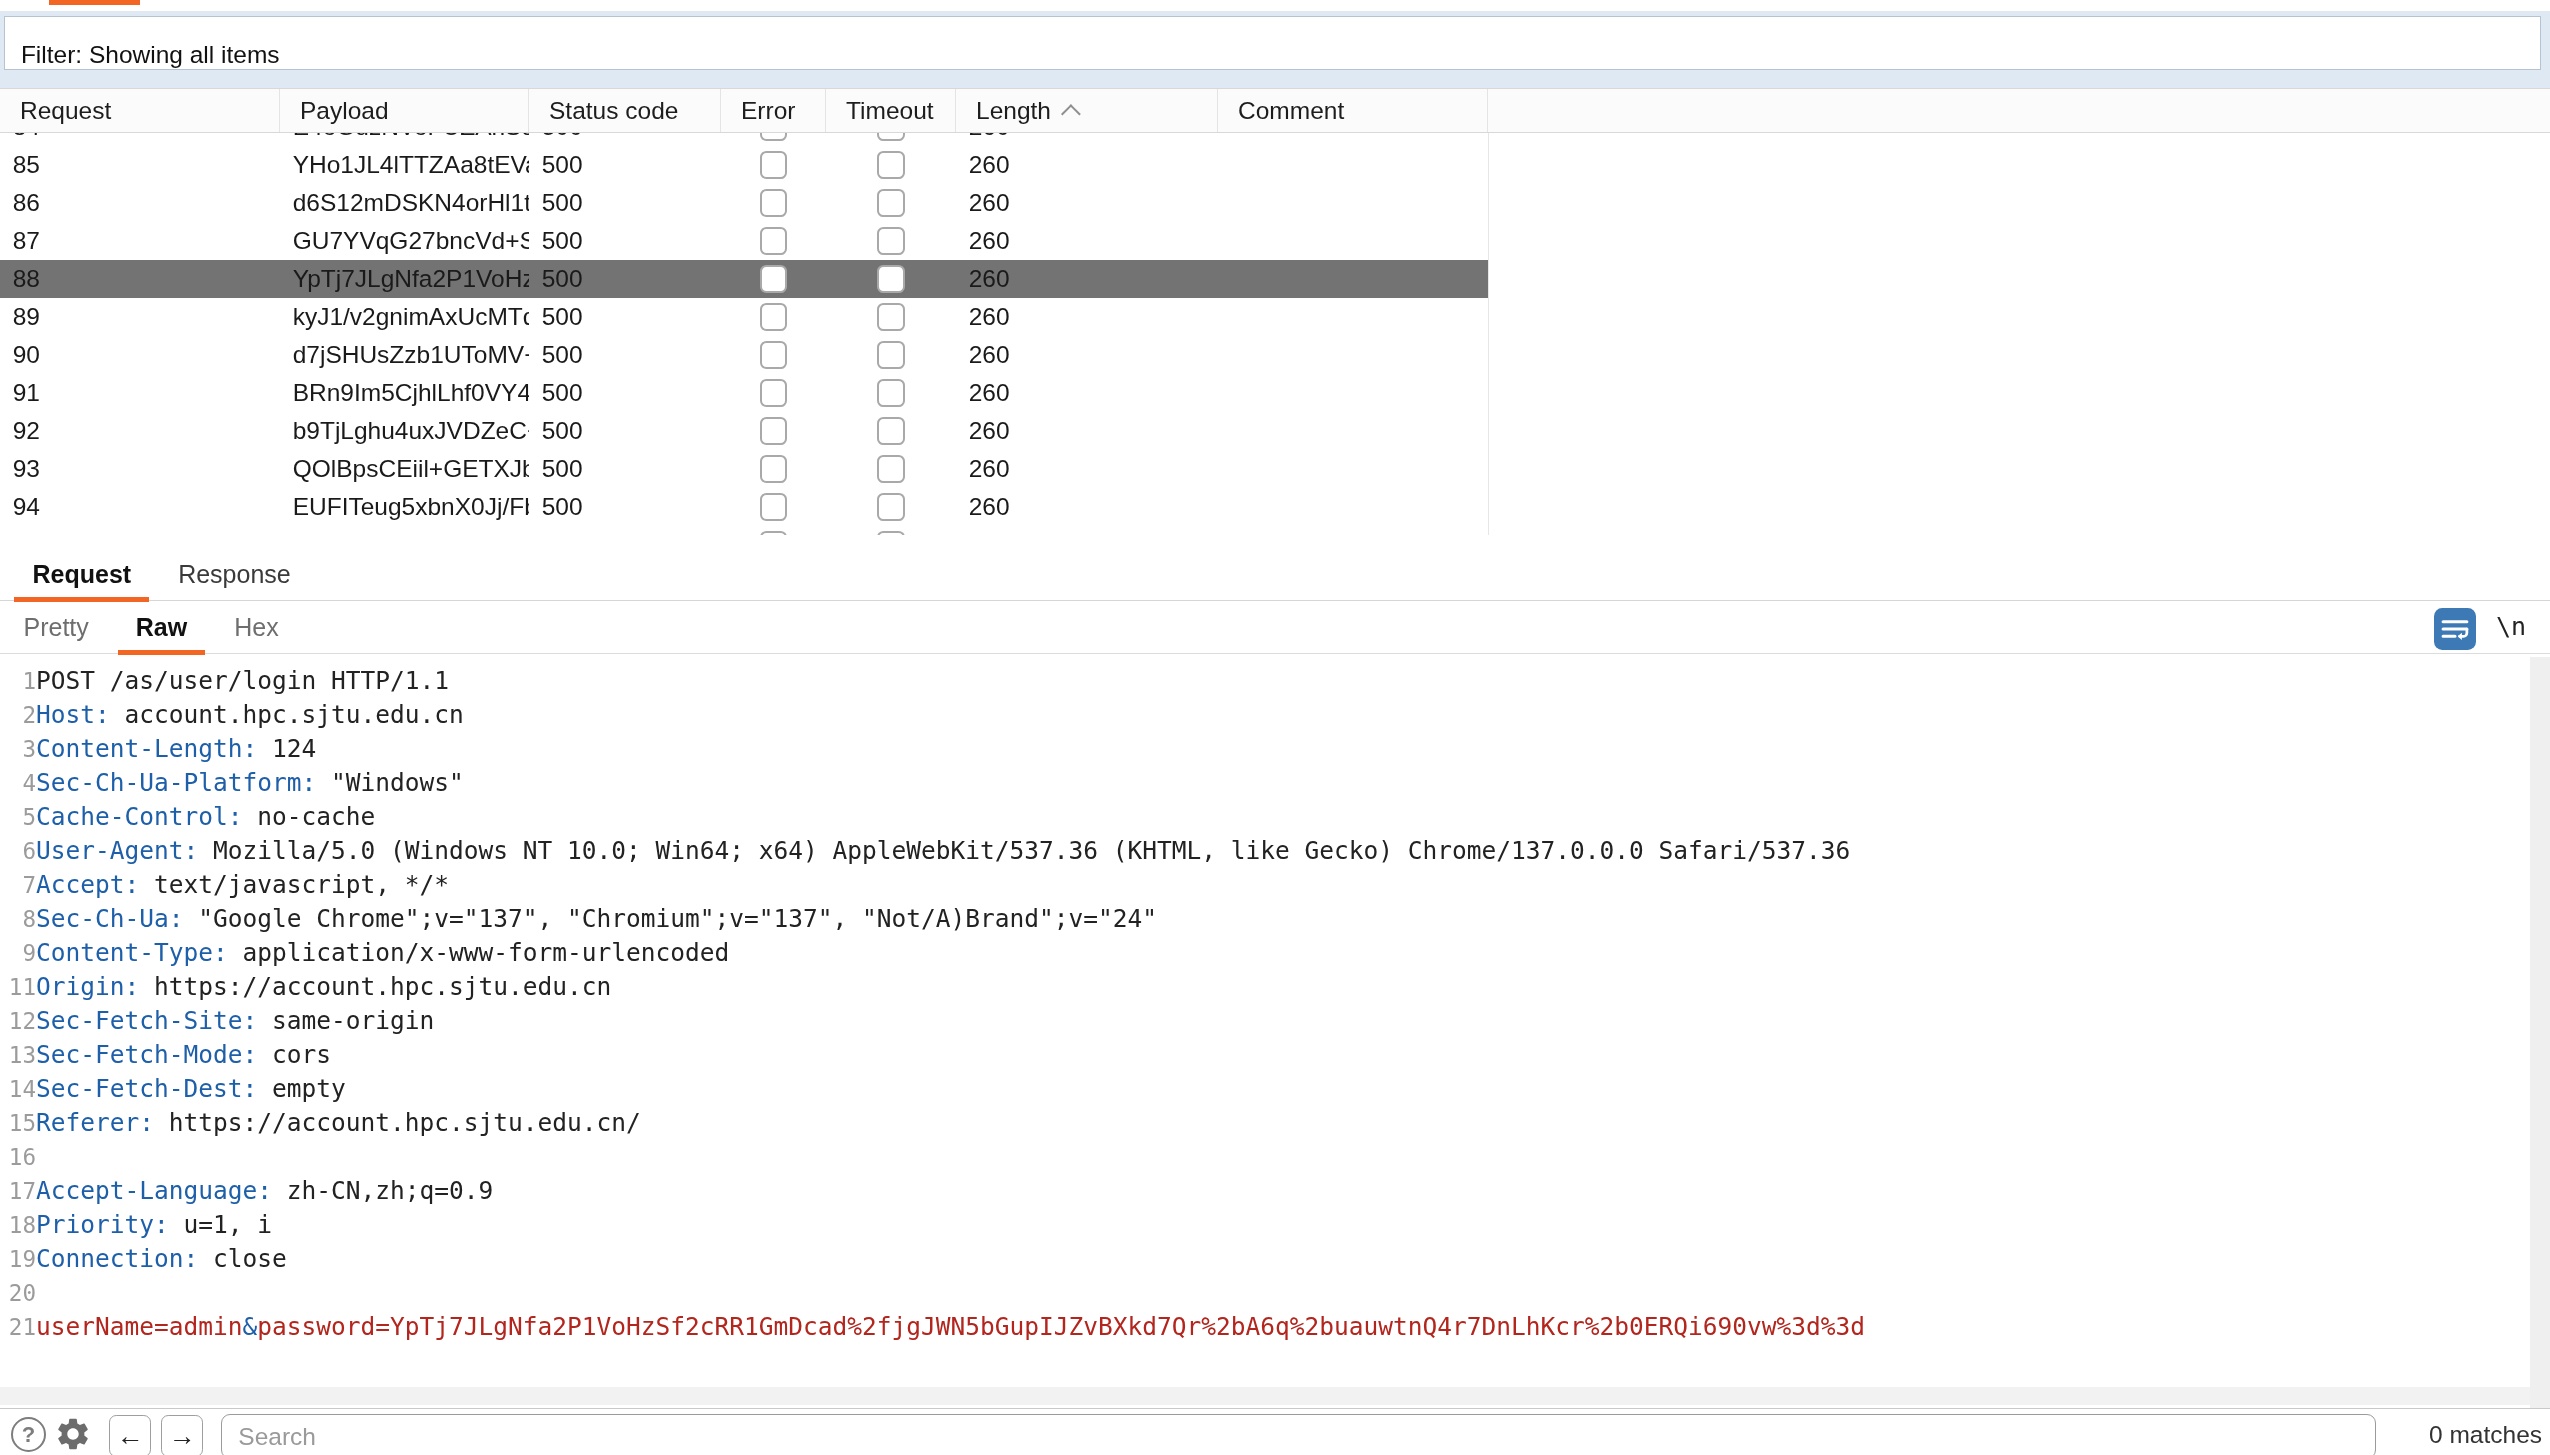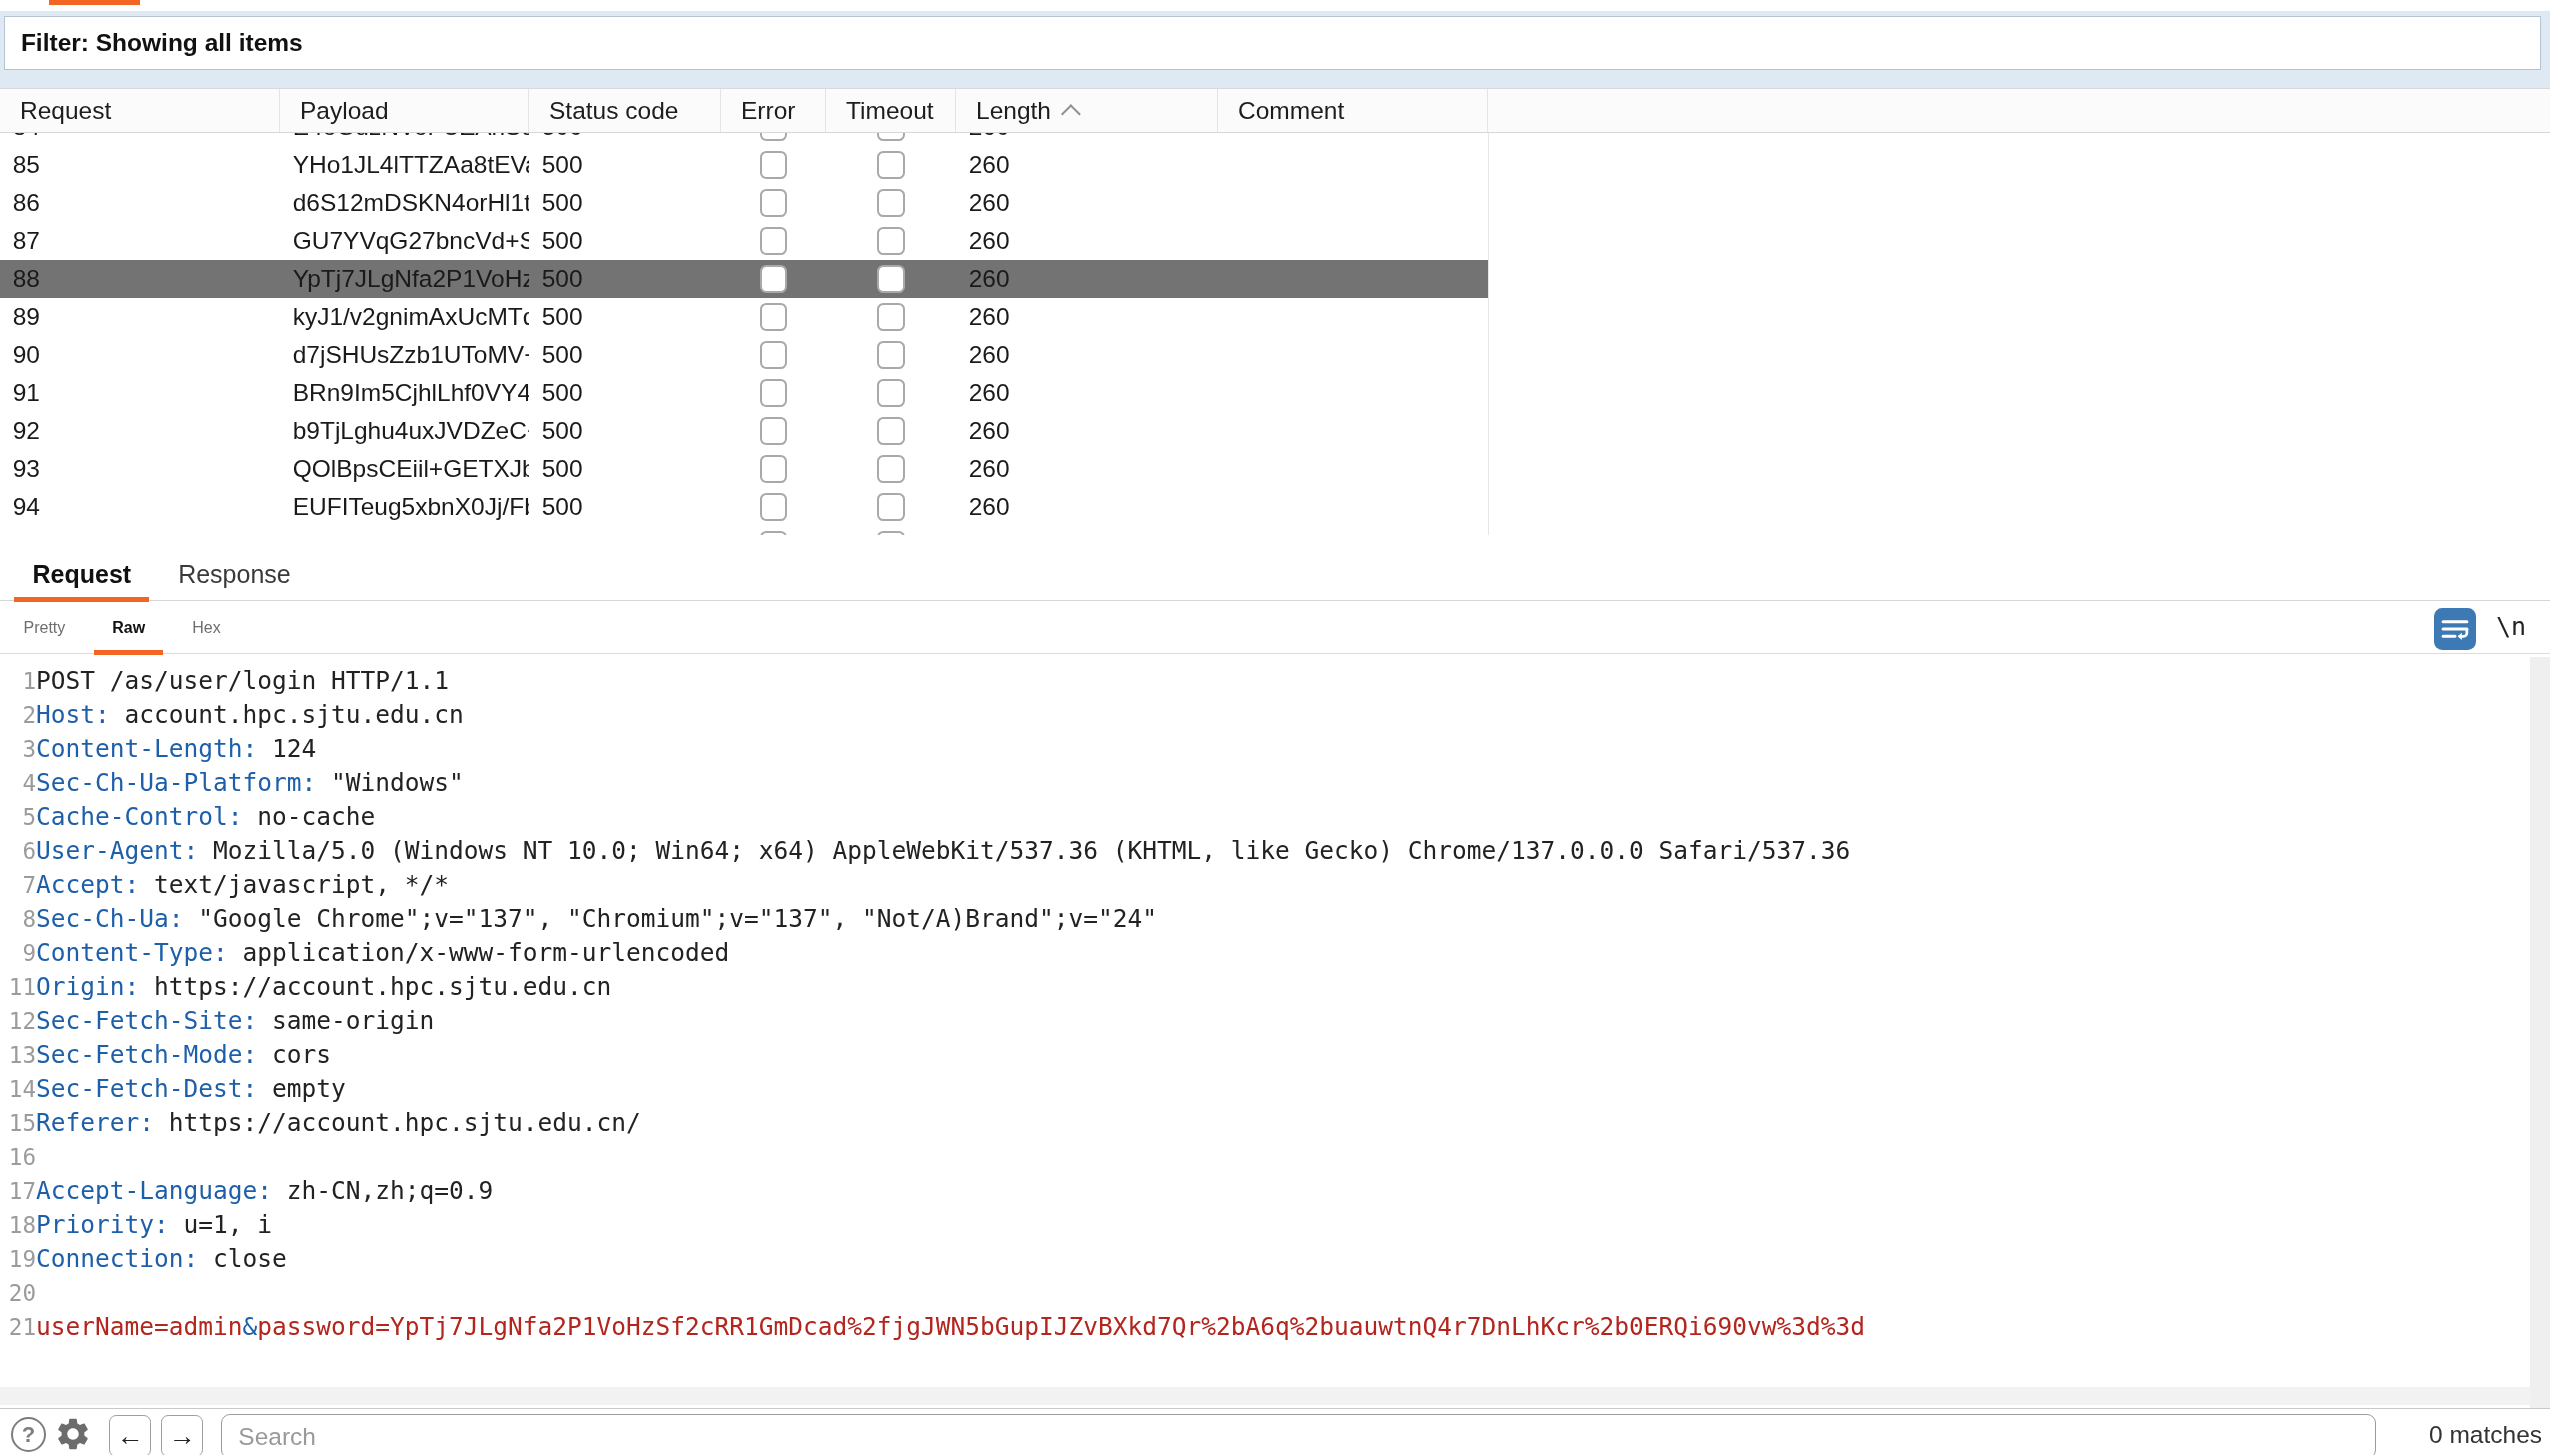--- a/index.html
+++ b/index.html
@@ -4,22 +4,22 @@
 <style>
   * { margin:0; padding:0; }
   body { background:#fff; }
   .app { position:relative; width:2550px; height:1455px; background:#fff;
          font-family:"Liberation Sans", sans-serif; color:#1a1a1a; overflow:hidden; }
 
   .band { position:absolute; top:11px; left:0; width:100%; height:77px; background:#dfe9f3; }
   .top-frag { position:absolute; top:0; left:49px; width:91px; height:4.5px; background:#f26522; }
 
   .filter-bar { position:absolute; top:16.3px; left:3.6px; right:9px; height:52px; background:#fff;
-                border:1.8px solid #b6c3d0; display:flex; align-items:center; padding:0 16.3px;
-                font-size:24.5px; color:#111; cursor:pointer;font-weight:bold; }
+                border:1.8px solid #b6c3d0; display:flex; align-items:flex-end; padding:0 16.3px;
+                font-size:24.5px; color:#111; cursor:pointer; }
 
   
   .thead { position:absolute; top:88px; left:0; width:100%; height:45px; background:#fbfbfb;
            border-top:0.9px solid #d8d8d8; border-bottom:0.9px solid #d8d8d8; display:flex;
            font-size:24.5px; color:#1d1d1d; box-sizing:border-box; }
   .th { box-sizing:border-box; padding-left:20px; display:flex; align-items:center;
         border-right:0.9px solid #e4e4e4; white-space:nowrap; overflow:hidden; cursor:pointer; }
   .th.request{width:280px}.th.payload{width:249px}.th.status{width:192px}
   .th.error{width:105px}.th.timeout{width:130px}.th.length{width:262px}.th.comment{width:270px}
   .th.filler{flex:1; border-right:none; cursor:default;}
@@ -42,21 +42,21 @@
 
   
   .msg-tabs { position:absolute; top:548px; left:0; width:100%; height:53px; background:#fff;
               border-bottom:1.8px solid #d6d6d6; display:flex; align-items:stretch;
               padding-left:9px; box-sizing:border-box; font-size:25px; }
   .tab { position:relative; display:flex; align-items:center; padding:0 23.5px; color:#3a3a3a; cursor:pointer; }
   .tab.active { font-weight:bold; color:#111; }
   .tab.active::after { content:""; position:absolute; left:5.4px; right:5.4px; bottom:-1.8px; height:4.5px; background:#f26522; }
 
   .fmt-tabs { position:absolute; top:602px; left:0; width:100%; height:52px; background:#fff;
-              border-bottom:1.8px solid #dcdcdc; display:flex; align-items:stretch; box-sizing:border-box; font-size:16px; }
+              border-bottom:1.8px solid #dcdcdc; display:flex; align-items:stretch; box-sizing:border-box; font-size:25px; }
   .fmt-tabs .tab { color:#6e6e6e; }
   .fmt-tabs .tab.active { color:#111; }
 
   .wrap-btn { position:absolute; left:2434px; top:608px; width:42px; height:42px; cursor:pointer; }
   .nl-btn { position:absolute; left:2496px; top:612px; font-family:"DejaVu Sans Mono", monospace;
             font-size:25px; color:#222; cursor:pointer; }
 
   
   .editor { position:absolute; top:657px; left:0; right:20px; height:752px; background:#fff;
             overflow:hidden; font-family:"DejaVu Sans Mono", monospace; font-size:24.5px; }

